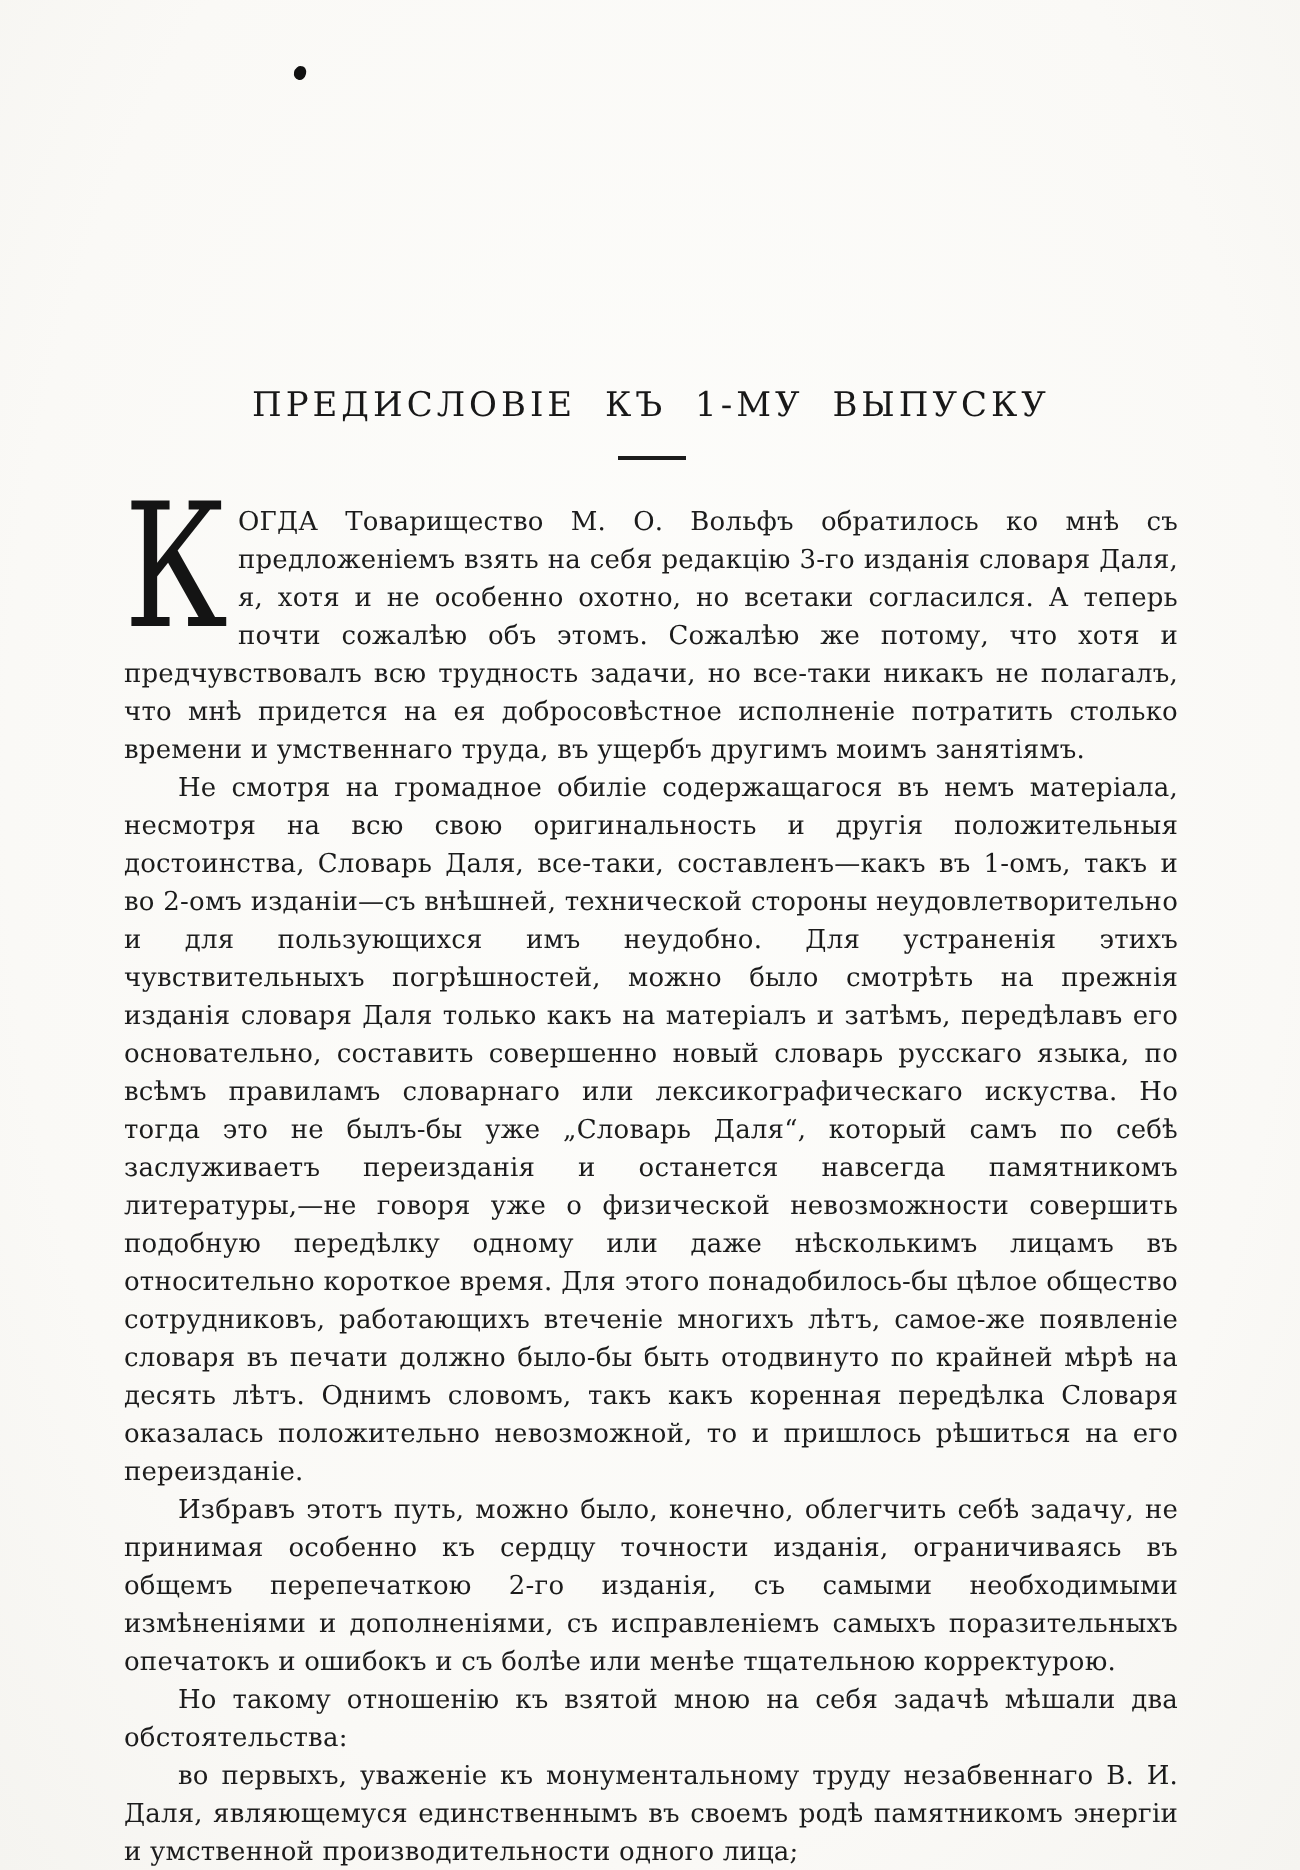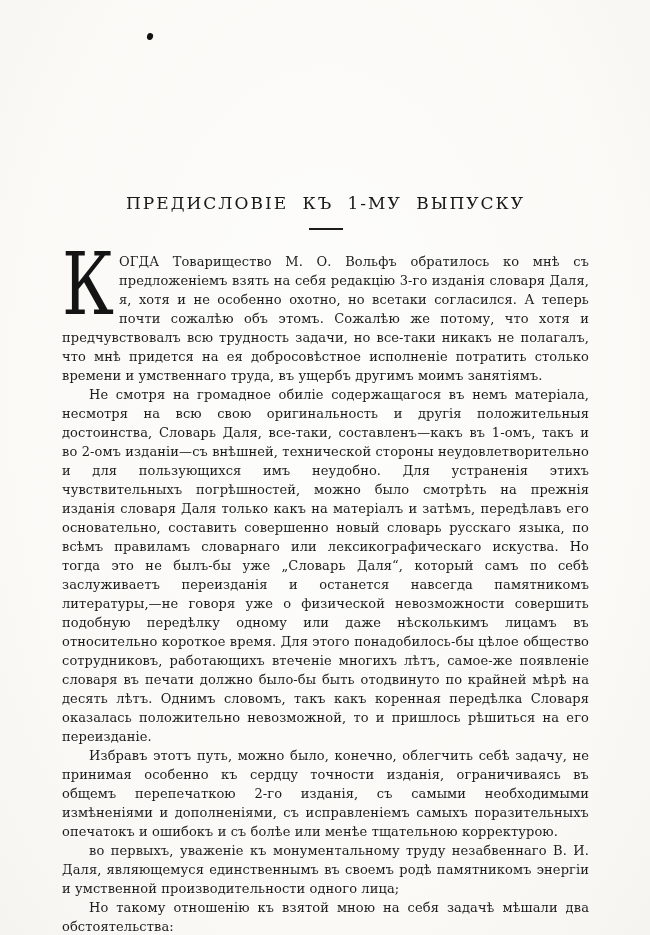--- a/index.html
+++ b/index.html
@@ -89,19 +89,19 @@
     <div class="title-rule"></div>
 
     <div class="body-text">
 
       <p class="lead"><span class="dropcap">К</span><span>ОГДА Товарищество М. О. Вольфъ обратилось ко мнѣ съ предложеніемъ взять на себя редакцію 3-го изданія словаря Даля, я, хотя и не особенно охотно, но всетаки согласился. А теперь почти сожалѣю объ этомъ. Сожалѣю же потому, что хотя и предчувствовалъ всю трудность задачи, но все-таки никакъ не полагалъ, что мнѣ придется на ея добросовѣстное исполненіе потратить столько времени и умственнаго труда, въ ущербъ другимъ моимъ занятіямъ.</span></p>
 
       <p>Не смотря на громадное обиліе содержащагося въ немъ матеріала, несмотря на всю свою оригинальность и другія положительныя достоинства, Словарь Даля, все-таки, составленъ—какъ въ 1-омъ, такъ и во 2-омъ изданіи—съ внѣшней, технической стороны неудовлетворительно и для пользующихся имъ неудобно. Для устраненія этихъ чувствительныхъ погрѣшностей, можно было смотрѣть на прежнія изданія словаря Даля только какъ на матеріалъ и затѣмъ, передѣлавъ его основательно, составить совершенно новый словарь русскаго языка, по всѣмъ правиламъ словарнаго или лексикографическаго искуства. Но тогда это не былъ-бы уже „Словарь Даля“, который самъ по себѣ заслуживаетъ переизданія и останется навсегда памятникомъ литературы,—не говоря уже о физической невозможности совершить подобную передѣлку одному или даже нѣсколькимъ лицамъ въ относительно короткое время. Для этого понадобилось-бы цѣлое общество сотрудниковъ, работающихъ втеченіе многихъ лѣтъ, самое-же появленіе словаря въ печати должно было-бы быть отодвинуто по крайней мѣрѣ на десять лѣтъ. Однимъ словомъ, такъ какъ коренная передѣлка Словаря оказалась положительно невозможной, то и пришлось рѣшиться на его переизданіе.</p>
 
       <p>Избравъ этотъ путь, можно было, конечно, облегчить себѣ задачу, не принимая особенно къ сердцу точности изданія, ограничиваясь въ общемъ перепечаткою 2-го изданія, съ самыми необходимыми измѣненіями и дополненіями, съ исправленіемъ самыхъ поразительныхъ опечатокъ и ошибокъ и съ болѣе или менѣе тщательною корректурою.</p>
 
+      <p>Но такому отношенію къ взятой мною на себя задачѣ мѣшали два обстоятельства:</p>
+
       <p>во первыхъ, уваженіе къ монументальному труду незабвеннаго В. И. Даля, являющемуся единственнымъ въ своемъ родѣ памятникомъ энергіи и умственной производительности одного лица;</p>
-
-      <p>Но такому отношенію къ взятой мною на себя задачѣ мѣшали два обстоятельства:</p>
 
     </div>
   </div>
 </div>
 
 </body></html>

